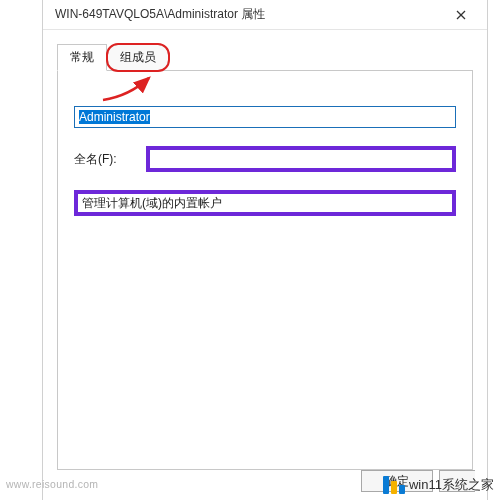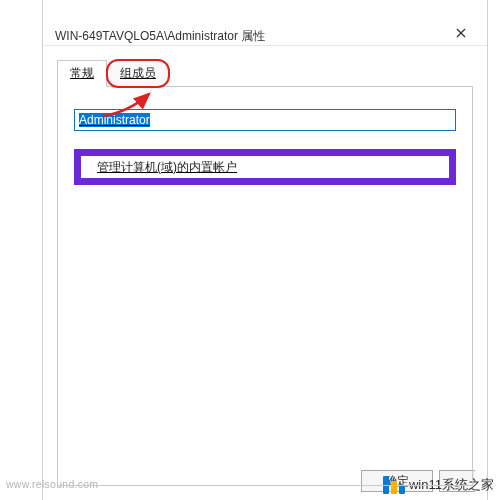--- a/index.html
+++ b/index.html
@@ -20,23 +20,23 @@
       position: absolute;
       left: 42px;
       top: 0;
       width: 446px;
       height: 500px;
       background: #fff;
       border-left: 1px solid #d0d0d0;
       border-right: 1px solid #d0d0d0;
     }
     .titlebar {
-      height: 46px;
-      display: flex;
-      align-items: flex-end;
+      height: 30px;
+      display: flex;
+      align-items: center;
       padding: 0 6px 0 12px;
       border-bottom: 1px solid #e5e5e5;
     }
     .titlebar-title {
       flex: 1;
       color: #333;
       font-size: 12px;
     }
     .close-btn {
       width: 40px;
@@ -44,21 +44,20 @@
       display: flex;
       align-items: center;
       justify-content: center;
       color: #444;
       font-size: 14px;
       cursor: pointer;
     }
     .content-area {
       padding: 14px 14px 0 14px;
       position: relative;
-      text-decoration: underline;
     }
     .tabstrip {
       display: flex;
       position: relative;
       z-index: 2;
       margin-bottom: -1px;
     }
     .tab {
       padding: 4px 12px;
       border: 1px solid #c8c8c8;
@@ -91,36 +90,37 @@
       margin-bottom: 18px;
     }
     .form-label {
       width: 72px;
       text-align: left;
       color: #222;
       padding-right: 8px;
     }
     .form-input {
       flex: 1;
-      height: 36px;
-      border: 7px solid #6d28d9;
-      padding: 0 16px;
+      height: 26px;
+      border: 4px solid #6d28d9;
+      padding: 0 4px;
       font-size: 12px;
       color: #222;
       outline: none;
     }
     .inputwrap {
       flex: 1;
       height: 22px;
       border: 1px solid #999;
       padding: 2px 4px;
       font-size: 12px;
       color: #222;
       display: flex;
       align-items: center;
+      margin-top: 13px;
     }
     .inputwrap.focused {
       border: 1px solid #1a6fb8;
     }
     .selected-text {
       background: #0078d7;
       color: #fff;
     }
     .arrow {
       position: absolute;
@@ -222,20 +222,24 @@
     </svg>
 
     <div class="tab-panel">
 
       <div class="form-row">
         <div class="inputwrap focused">
           <span class="selected-text">Administrator</span>
         </div>
       </div>
 
+      <div class="form-row">
+        <div class="form-label">全名(F):</div>
+        <input class="form-input" value="" style="">
+      </div>
 
       <div class="form-row">
         <input class="form-input" value="管理计算机(域)的内置帐户" style="">
       </div>
 
     </div>
 
   </div>
 
   <div class="btn-row">

